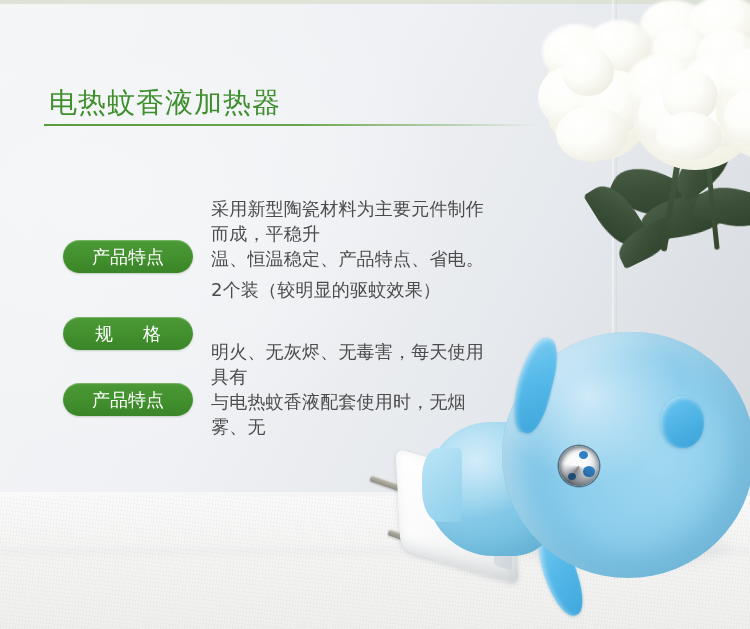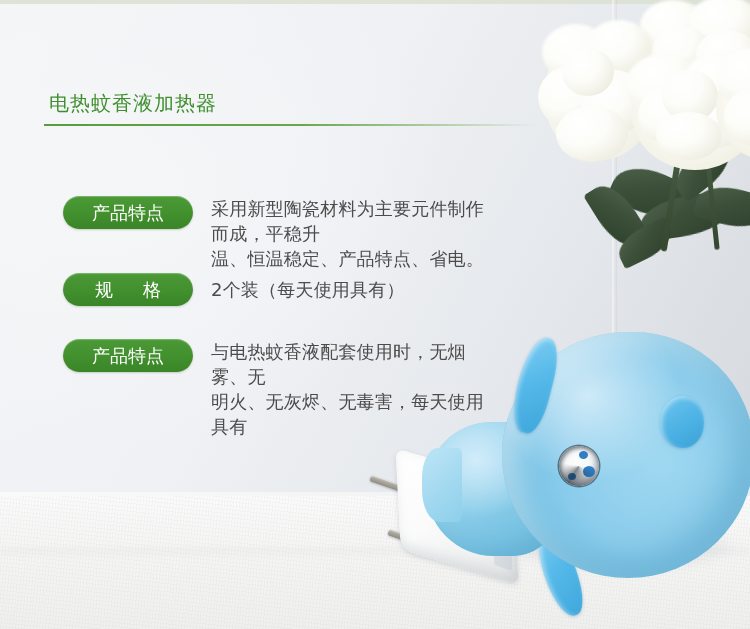--- a/index.html
+++ b/index.html
@@ -214,21 +214,21 @@
     border-radius: 3px;
     box-shadow: 0 1px 2px rgba(120,125,130,0.4), inset 0 1px 1px rgba(255,255,255,0.6);
   }
   .prong-a { left: -30px; top: 158px; transform: rotate(19deg); }
   .prong-b { left: -12px; top: 212px; transform: rotate(19deg); }
 
   
   .title {
     position: absolute;
     left: 49px; top: 87px;
-    font-size: 20px;
+    font-size: 28px;
     line-height: 32px;
     letter-spacing: 1px;
     color: #3f8f2e;
     white-space: nowrap;
   }
   .title-rule {
     position: absolute;
     left: 44px; top: 124px;
     width: 492px; height: 2px;
     background: linear-gradient(90deg, #5a9b3f 0%, #69a64d 52%, rgba(105,166,77,0.45) 80%, rgba(105,166,77,0) 100%);
@@ -246,20 +246,21 @@
     flex: 0 0 130px;
     border-radius: 17px;
     background: linear-gradient(180deg, #4b9a36 0%, #42902e 52%, #3a8528 100%);
     color: #ffffff;
     font-size: 18px;
     line-height: 33px;
     text-align: center;
     box-shadow: 0 1px 2px rgba(80,110,70,0.28), inset 0 1px 1px rgba(255,255,255,0.28);
     white-space: nowrap;
     overflow: hidden;
+    margin-top: 44px;
   }
   .pill.spaced { letter-spacing: 0; }
   .pill.spaced .sp { display: inline-block; width: 30px; }
 
   .row-text {
     margin-left: 18px;
     max-width: 275px;
     font-size: 18px;
     line-height: 25px;
     color: #4c4c4c;
@@ -347,25 +348,25 @@
     <div class="row row-1">
       <div class="pill">产品特点</div>
       <div class="row-text">
         <div>采用新型陶瓷材料为主要元件制作而成，平稳升</div>
         <div>温、恒温稳定、产品特点、省电。</div>
       </div>
     </div>
 
     <div class="row row-2">
       <div class="pill spaced"><span>规</span><span class="sp"></span><span>格</span></div>
-      <div class="row-text single">2个装（每天使用具有）</div>
+      <div class="row-text single">2个装（较明显的驱蚊效果）</div>
     </div>
 
     <div class="row row-3">
       <div class="pill">产品特点</div>
       <div class="row-text">
+        <div>明火、无灰烬、无毒害，每天使用具有</div>
         <div>与电热蚊香液配套使用时，无烟雾、无</div>
-        <div>明火、无灰烬、无毒害，每天使用具有</div>
       </div>
     </div>
 
   </div>
 </div>
 
 </body></html>

